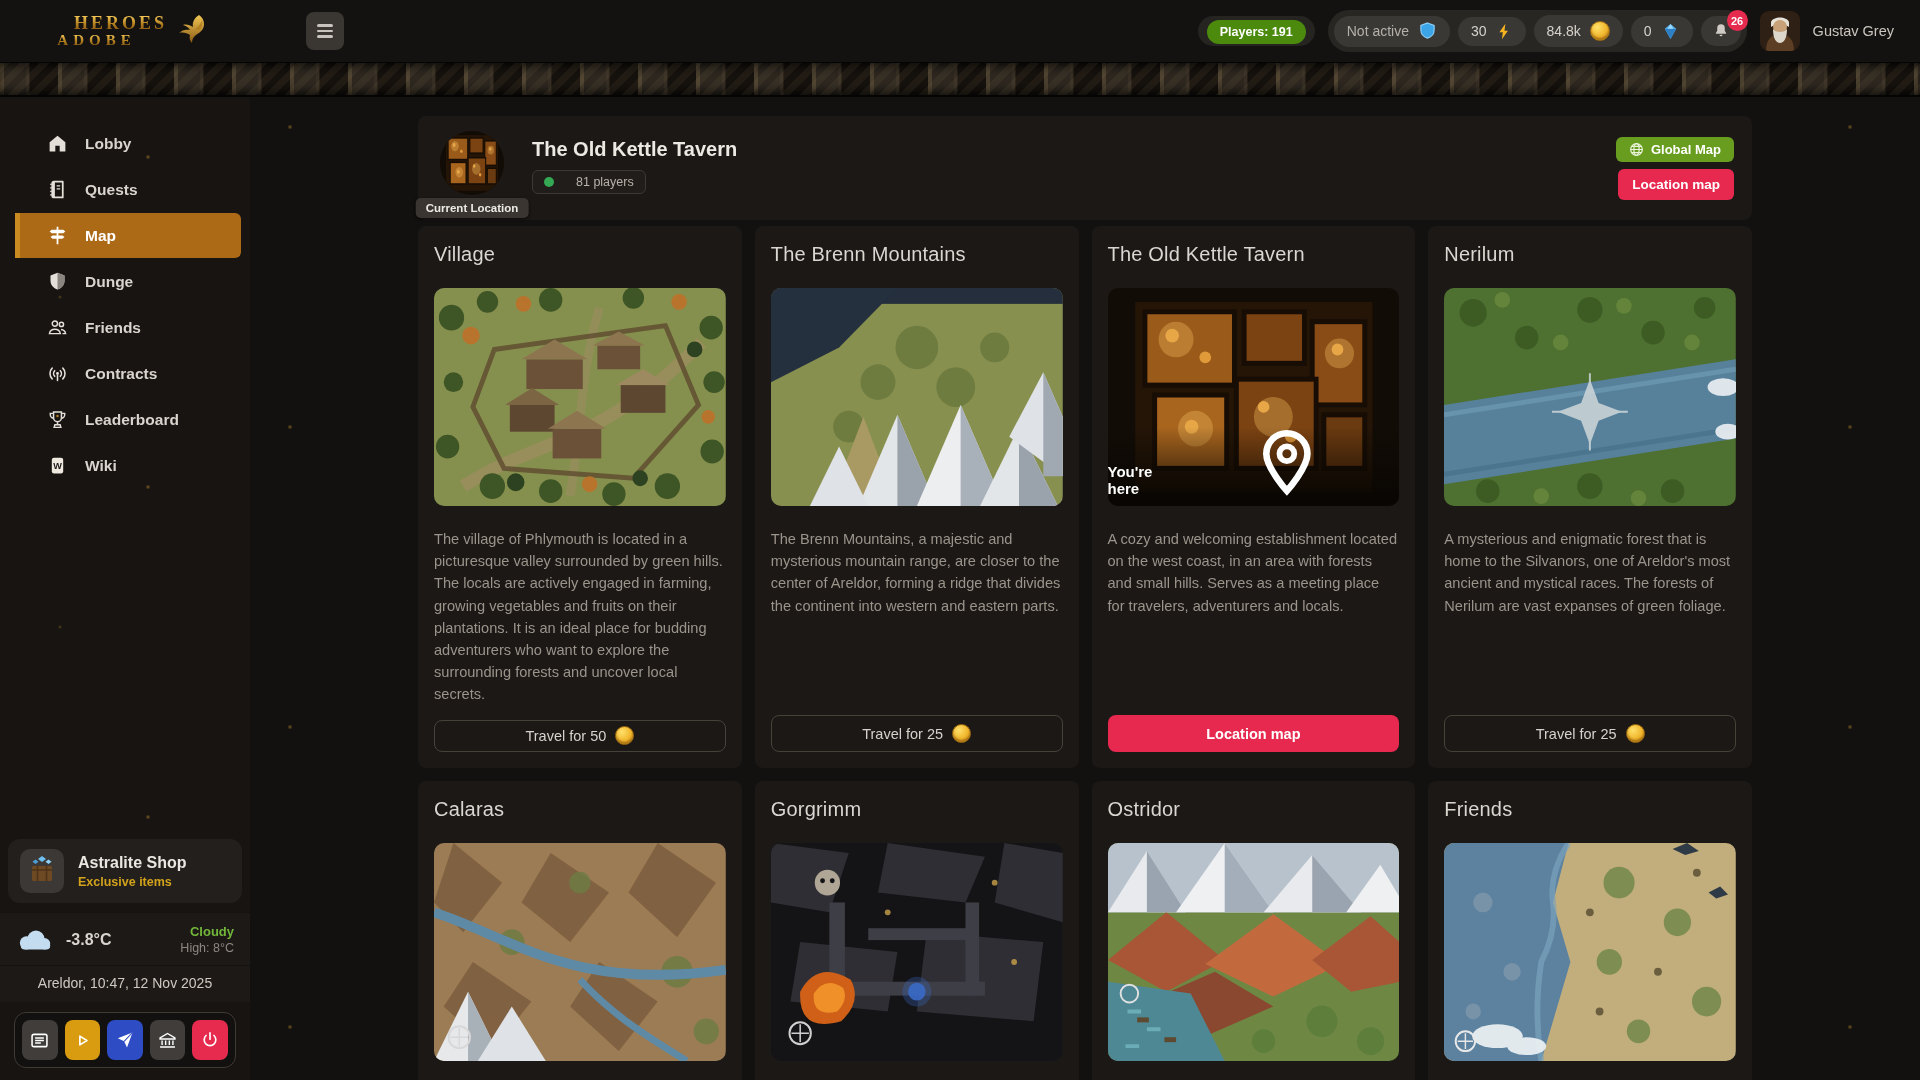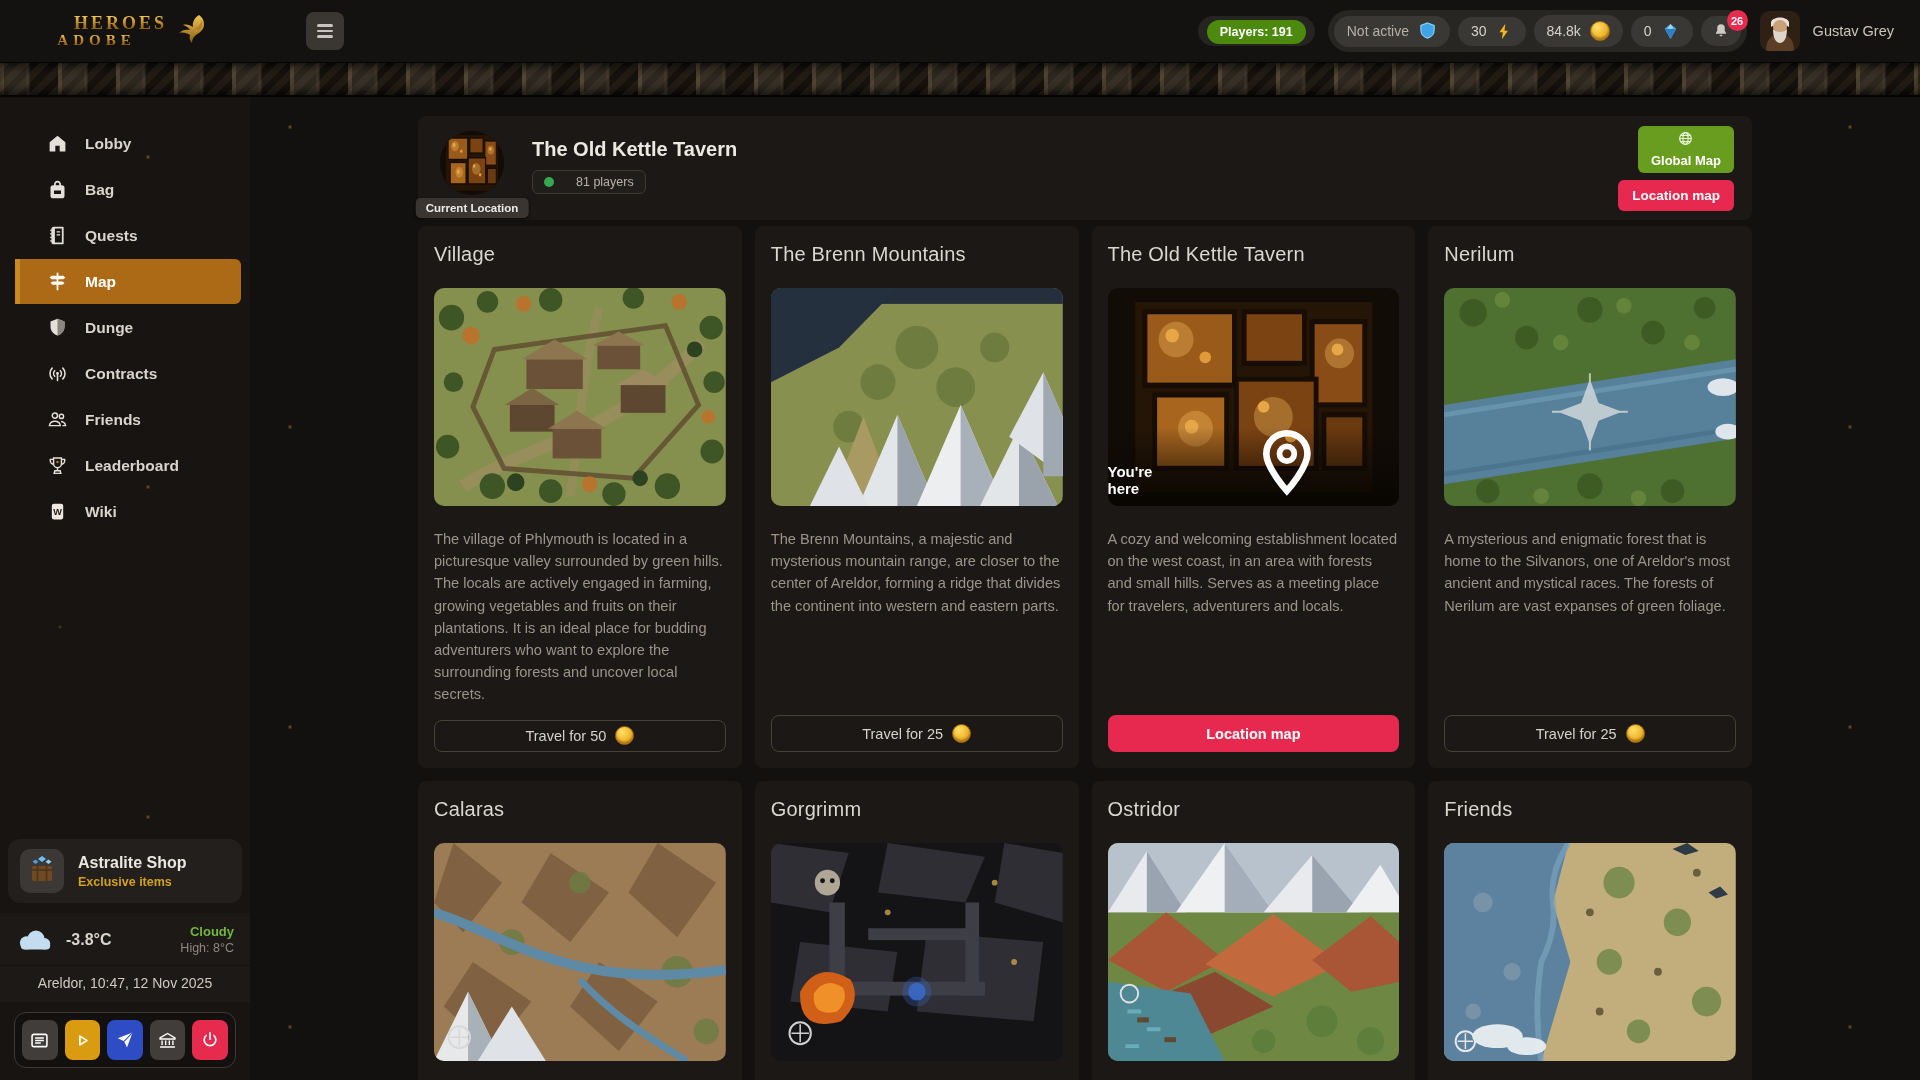--- a/index.html
+++ b/index.html
@@ -81,21 +81,21 @@
   .page-head{height:104px;background:#1b1816;border-radius:8px;display:flex;align-items:center;padding:0 18px;margin-bottom:6px;position:relative;}
   .thumb-wrap{position:relative;width:64px;margin:-10px 28px 0 4px;flex:0 0 64px;}
   .thumb{width:64px;height:64px;border-radius:50%;overflow:hidden;background:#241507;}
   .thumb svg{width:100%;height:100%;display:block;}
   .cur-badge{position:absolute;top:calc(100% + 3px);left:50%;transform:translateX(-50%);background:#3a3530;color:#eceae6;font-size:11.5px;font-weight:700;padding:4px 10px;border-radius:5px;white-space:nowrap;box-shadow:0 1px 3px rgba(0,0,0,.6);text-align:right;}
   .ph-text{display:flex;flex-direction:column;gap:9px;margin-top:-4px;}
   .page-title{font-size:20px;font-weight:700;color:#ece8e2;margin:0;}
   .players-online{align-self:flex-start;display:flex;align-items:center;gap:22px;border:1px solid #3c3933;border-radius:6px;padding:4px 11px;font-size:12.5px;color:#b8b2aa;background:#201d1a;}
   .gdot{width:10px;height:10px;border-radius:50%;background:#34a853;display:inline-block;}
   .ph-buttons{margin-left:auto;display:flex;flex-direction:column;align-items:flex-end;gap:7px;}
-  .btn-global{background:#689d1f;color:#fff;border:none;border-radius:6px;padding:5px 13px;font-size:13px;font-weight:700;display:flex;align-items:center;gap:7px;cursor:pointer;flex-direction:column;}
+  .btn-global{background:#689d1f;color:#fff;border:none;border-radius:6px;padding:5px 13px;font-size:13px;font-weight:700;display:flex;align-items:center;gap:7px;cursor:pointer;}
   .btn-location{background:#e72950;color:#fff;border:none;border-radius:6px;padding:8px 14px;font-size:13.5px;font-weight:600;cursor:pointer;}
 
   .grid{display:grid;grid-template-columns:repeat(4,1fr);grid-auto-rows:542px;gap:13px;}
   .card{background:#1b1816;border-radius:8px;padding:17px 16px 16px;display:flex;flex-direction:column;box-sizing:border-box;}
   .card-title{font-size:20px;font-weight:500;color:#dad6d0;margin:0 0 22px;letter-spacing:.2px;}
   .map{height:218px;border-radius:10px;overflow:hidden;position:relative;background:#20201e;cursor:pointer;flex:0 0 218px;}
   .map svg{width:100%;height:100%;display:block;}
   .map-overlay{position:absolute;left:0;right:0;bottom:0;height:70px;background:linear-gradient(180deg,transparent,rgba(8,5,2,.92));display:flex;align-items:flex-end;justify-content:flex-start;gap:6px;padding-bottom:9px;font-size:15px;font-weight:700;color:#fff;}
   .card-desc{margin-top:22px;font-size:14.6px;line-height:1.52;color:#9b948b;}
   .card-btn{margin-top:auto;height:37px;border:1px solid #474239;border-radius:8px;background:transparent;color:#d6d2cb;font-size:14.5px;display:flex;align-items:center;justify-content:center;gap:9px;cursor:pointer;font-family:inherit;}
@@ -189,28 +189,20 @@
     <span class="nicon" style="width:21px;height:21px;display:inline-flex">
               <svg viewBox="0 0 24 24" fill="#e4dfd8">
                 <path d="M12 3 3 10.5V21h6.5v-6.5h5V21H21V10.5z"></path>
               </svg>
             </span>
     <span class="nlabel">Lobby</span>
   </div>
           <div class="nav-item">
     <span class="nicon" style="width:21px;height:21px;display:inline-flex">
               <svg viewBox="0 0 24 24" fill="#e4dfd8">
-                <path d="M12 2c-2.2 0-4 1.8-4 4v1H7a3 3 0 00-3 3v9a3 3 0 003 3h10a3 3 0 003-3v-9a3 3 0 00-3-3h-1V6c0-2.2-1.8-4-4-4zm0 2c1.1 0 2 .9 2 2v1h-4V6c0-1.1.9-2 2-2zM8 13h8v4H8z" fill-rule="evenodd"></path>
-              </svg>
-            </span>
-    <span class="nlabel">Bag</span>
-  </div>
-          <div class="nav-item">
-    <span class="nicon" style="width:21px;height:21px;display:inline-flex">
-              <svg viewBox="0 0 24 24" fill="#e4dfd8">
                 <path d="M8 2h10a1 1 0 011 1v18a1 1 0 01-1 1H8a3 3 0 01-3-3V5a3 3 0 013-3zm1 2v16h8V4zm2 3h4v1.6h-4zm0 3.5h4v1.6h-4z"></path>
                 <circle cx="4.6" cy="6" r="1"></circle>
                 <circle cx="4.6" cy="10" r="1"></circle>
                 <circle cx="4.6" cy="14" r="1"></circle>
                 <circle cx="4.6" cy="18" r="1"></circle>
               </svg>
             </span>
     <span class="nlabel">Quests</span>
   </div>
           <div class="nav-item active">
@@ -222,39 +214,39 @@
     <span class="nlabel">Map</span>
   </div>
           <div class="nav-item">
     <span class="nicon" style="width:21px;height:21px;display:inline-flex">
               <svg viewBox="0 0 24 24" fill="#e4dfd8">
                 <path d="M12 2l8 3v6c0 5-3.4 8.6-8 10-4.6-1.4-8-5-8-10V5z"></path>
                 <path d="M12 2v19c4.6-1.4 8-5 8-10V5z" fill="#8a857e"></path>
               </svg>
             </span>
     <span class="nlabel">Dunge</span>
-  </div>
-          <div class="nav-item">
-    <span class="nicon" style="width:21px;height:21px;display:inline-flex">
-              <svg viewBox="0 0 24 24" fill="none" stroke="#e4dfd8" stroke-width="1.8" stroke-linecap="round">
-                <circle cx="12" cy="12" r="1.7" fill="#e4dfd8" stroke="none"></circle>
-                <path d="M8.8 15.2a4.6 4.6 0 010-6.4M15.2 8.8a4.6 4.6 0 010 6.4M5.9 18.1a8.7 8.7 0 010-12.2M18.1 5.9a8.7 8.7 0 010 12.2M12 14v6"></path>
-              </svg>
-            </span>
-    <span class="nlabel">Contracts</span>
   </div>
           <div class="nav-item">
     <span class="nicon" style="width:21px;height:21px;display:inline-flex">
               <svg viewBox="0 0 24 24" fill="none" stroke="#e4dfd8" stroke-width="1.7">
                 <circle cx="9" cy="7.5" r="3"></circle>
                 <circle cx="16.5" cy="8.5" r="2.4"></circle>
                 <path d="M2.8 19c.5-3 3-5 6.2-5s5.7 2 6.2 5zM16 14.3c2.8.3 4.8 2 5.2 4.7h-3.5"></path>
               </svg>
             </span>
     <span class="nlabel">Friends</span>
+  </div>
+          <div class="nav-item">
+    <span class="nicon" style="width:21px;height:21px;display:inline-flex">
+              <svg viewBox="0 0 24 24" fill="none" stroke="#e4dfd8" stroke-width="1.8" stroke-linecap="round">
+                <circle cx="12" cy="12" r="1.7" fill="#e4dfd8" stroke="none"></circle>
+                <path d="M8.8 15.2a4.6 4.6 0 010-6.4M15.2 8.8a4.6 4.6 0 010 6.4M5.9 18.1a8.7 8.7 0 010-12.2M18.1 5.9a8.7 8.7 0 010 12.2M12 14v6"></path>
+              </svg>
+            </span>
+    <span class="nlabel">Contracts</span>
   </div>
           <div class="nav-item">
     <span class="nicon" style="width:21px;height:21px;display:inline-flex">
               <svg viewBox="0 0 24 24" fill="none" stroke="#e4dfd8" stroke-width="1.7">
                 <path d="M7.5 3.5h9V10a4.5 4.5 0 01-9 0zM7.5 5H3.8v1.6A3.9 3.9 0 007.7 10.5M16.5 5h3.7v1.6a3.9 3.9 0 01-3.9 3.9M12 14.5V18M9 18h6l.8 3H8.2z"></path>
                 <circle cx="12" cy="8" r="1.4" fill="#b07c1e" stroke="none"></circle>
               </svg>
             </span>
     <span class="nlabel">Leaderboard</span>
   </div>

